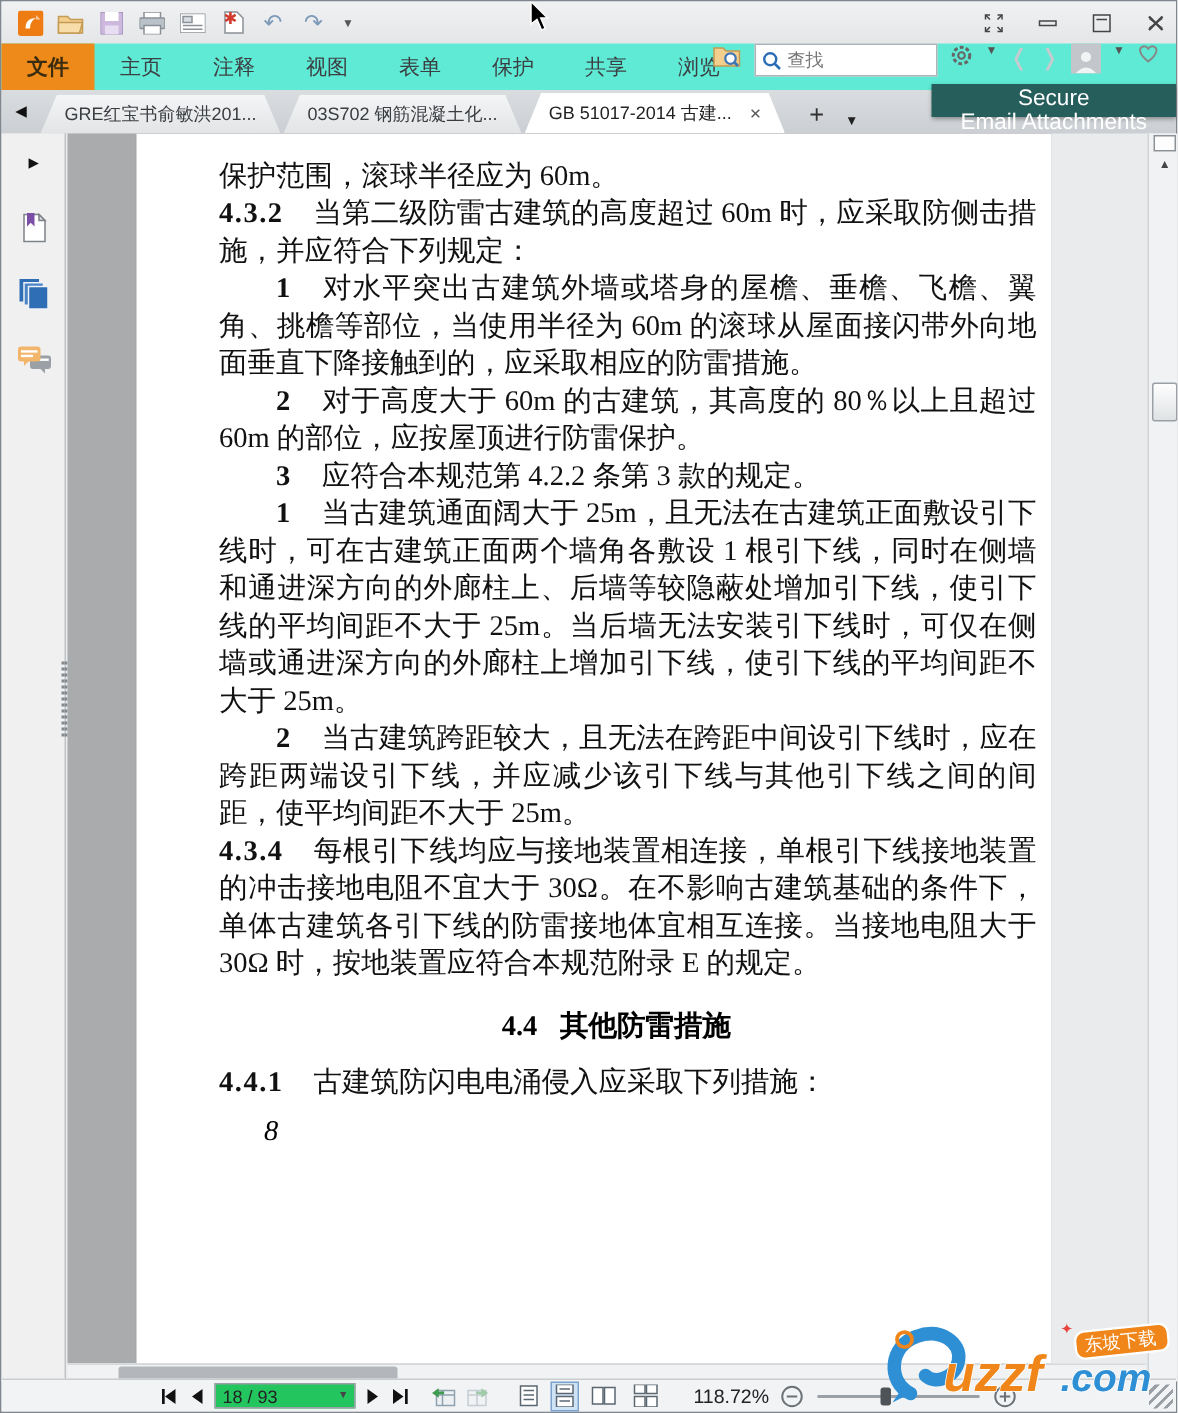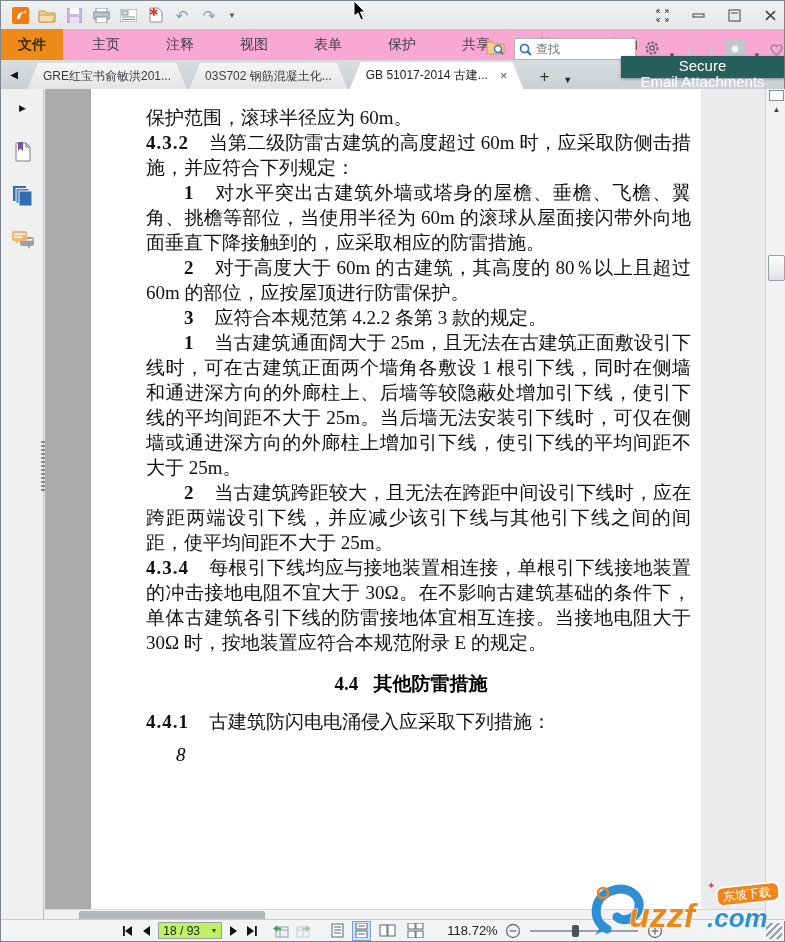--- a/index.html
+++ b/index.html
@@ -15,25 +15,25 @@
   .qat .ic { width:18px; height:18px; display:flex; align-items:center; justify-content:center; }
   .glyph { font-size:15px; color:#7d9ab8; line-height:1; }
   #title-text { position:absolute; left:0; right:0; text-align:center; font-size:13px;
     color:#333; pointer-events:none; }
   #wincontrols { position:absolute; right:6px; top:0; height:28px; display:flex;
     align-items:center; gap:20px; }
   #wincontrols .wc { width:16px; height:14px; display:flex; align-items:center; justify-content:center; }
 
   
   #menubar { position:absolute; left:0; top:28px; width:100%; height:31px;
-    background:#f9a8d4; display:flex; align-items:center;gap:12px; }
+    background:#5eead4; display:flex; align-items:center; }
   .menu-item { padding:0 17px; height:31px; line-height:31px; font-size:14px; color:#3c3f42; }
   .menu-item.active { background:#ed8a19; color:#3a2c10; font-weight:bold; }
-  #menu-right { position:absolute; right:0; top:28px; height:31px; display:flex;
-    align-items:flex-end; gap:8px; }
+  #menu-right { position:absolute; right:11px; top:28px; height:31px; display:flex;
+    align-items:flex-start; gap:8px; }
   #searchbox { width:122px; height:22px; background:#fff; border:1px solid #aeb3b8;
     display:flex; align-items:center; padding:0 4px; gap:4px; }
   #searchbox input { border:none; outline:none; width:88px; font-size:12px; color:#444;
     font-family:inherit; background:transparent; }
   .mini-caret { font-size:8px; color:#555; }
   .chev { font-size:15px; color:#c7cbcf; }
   #avatar { width:20px; height:20px; background:#c3c7cb; display:flex; align-items:flex-end;
     justify-content:center; overflow:hidden; }
 
   
@@ -93,21 +93,21 @@
   #vup { position:absolute; left:0; top:16px; width:21px; text-align:center;
     font-size:8px; color:#444; }
   #vthumb { position:absolute; left:2px; top:166px; width:17px; height:26px;
     background:linear-gradient(#fefefe,#dfe2e4); border:1px solid #9aa0a5; border-radius:2px; }
 
   
   #statusbar { position:absolute; left:0; bottom:0; width:100%; height:22px;
     background:#f2f3f4; border-top:1px solid #c9cdd0; display:flex; align-items:center;
     justify-content:center; gap:7px; }
   .sb-ic { display:flex; align-items:center; justify-content:center; height:18px; }
-  #pagebox { width:64px; height:17px; background:#bef264; border:1px solid #9aa0a5;
+  #pagebox { width:94px; height:17px; background:#22c55e; border:1px solid #9aa0a5;
     font-size:12px; color:#222; display:flex; align-items:center; padding:0 4px;
     justify-content:space-between; }
   #zoomtext { font-size:13px; color:#222; margin-left:14px; }
   #slider { position:relative; width:108px; height:14px; margin:0 2px; }
   #slider .track { position:absolute; left:0; right:0; top:6px; height:2px; background:#9aa0a5; }
   #slider .thumb { position:absolute; left:42px; top:1px; width:7px; height:12px;
     background:#4e5357; border-radius:2px; }
   #grip { position:absolute; right:2px; bottom:2px; width:16px; height:16px;
     background:repeating-linear-gradient(135deg, transparent 0 3px, #9aa0a5 3px 5px); }
   .viewmode.active { background:#cfe3f7; outline:1px solid #7aa2cc; }

